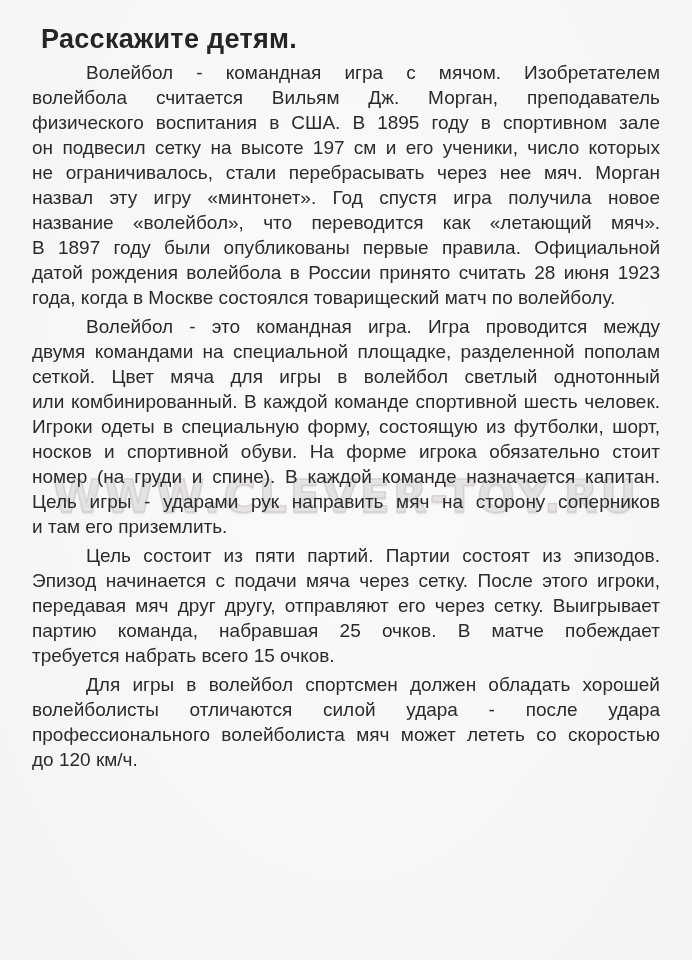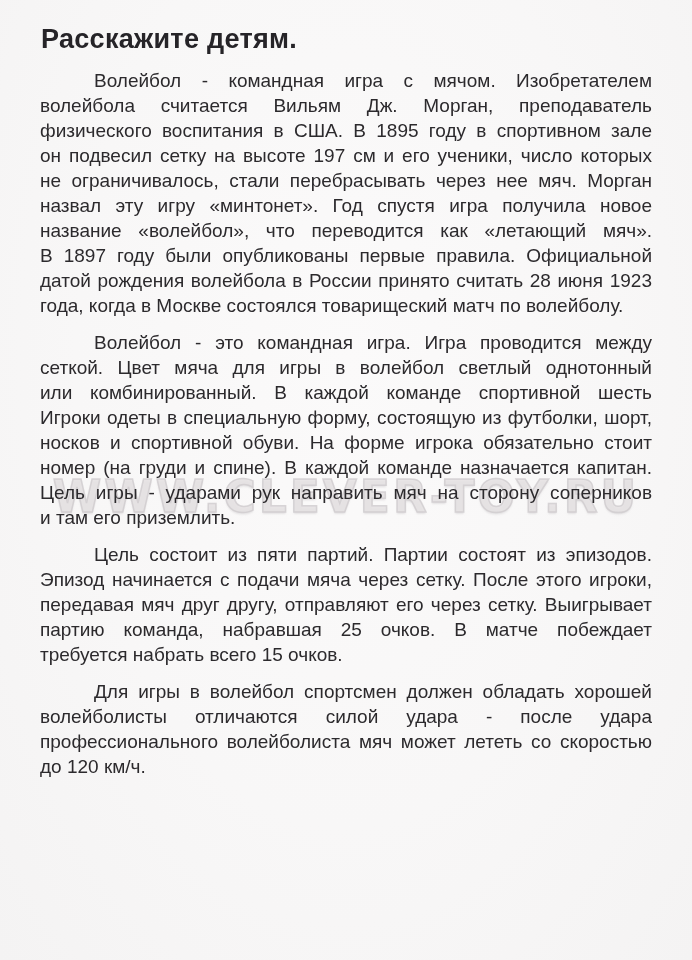--- a/index.html
+++ b/index.html
@@ -29,21 +29,21 @@
   }
   .doc-body {
     position: absolute;
     left: 28px;
     top: 56px;
     width: 636px;
     font-size: 19px;
     line-height: 25px;
     z-index: 2;
   }
-  .paragraph { margin: 12px; }
+  .paragraph { margin: 4px; }
   .line {
     height: 25px;
     white-space: normal;
     overflow: hidden;
   }
   .line.justified {
     text-align: justify;
     -moz-text-align-last: justify;
     text-align-last: justify;
   }
@@ -81,20 +81,21 @@
         <div class="line justified">он подвесил сетку на высоте 197 см и его ученики, число которых</div>
         <div class="line justified">не ограничивалось, стали перебрасывать через нее мяч. Морган</div>
         <div class="line justified">назвал эту игру «минтонет». Год спустя игра получила новое</div>
         <div class="line justified">название «волейбол», что переводится как «летающий мяч».</div>
         <div class="line justified">В 1897 году были опубликованы первые правила. Официальной</div>
         <div class="line justified">датой рождения волейбола в России принято считать 28 июня 1923</div>
         <div class="line">года, когда в Москве состоялся товарищеский матч по волейболу.</div>
       </div>
       <div class="paragraph">
         <div class="line indent justified">Волейбол - это командная игра. Игра проводится между</div>
+        <div class="line justified">двумя командами на специальной площадке, разделенной пополам</div>
         <div class="line justified">сеткой. Цвет мяча для игры в волейбол светлый однотонный</div>
         <div class="line justified">или комбинированный. В каждой команде спортивной шесть человек.</div>
         <div class="line justified">Игроки одеты в специальную форму, состоящую из футболки, шорт,</div>
         <div class="line justified">носков и спортивной обуви. На форме игрока обязательно стоит</div>
         <div class="line justified">номер (на груди и спине). В каждой команде назначается капитан.</div>
         <div class="line justified">Цель игры - ударами рук направить мяч на сторону соперников</div>
         <div class="line">и там его приземлить.</div>
       </div>
       <div class="paragraph">
         <div class="line indent justified">Цель состоит из пяти партий. Партии состоят из эпизодов.</div>

